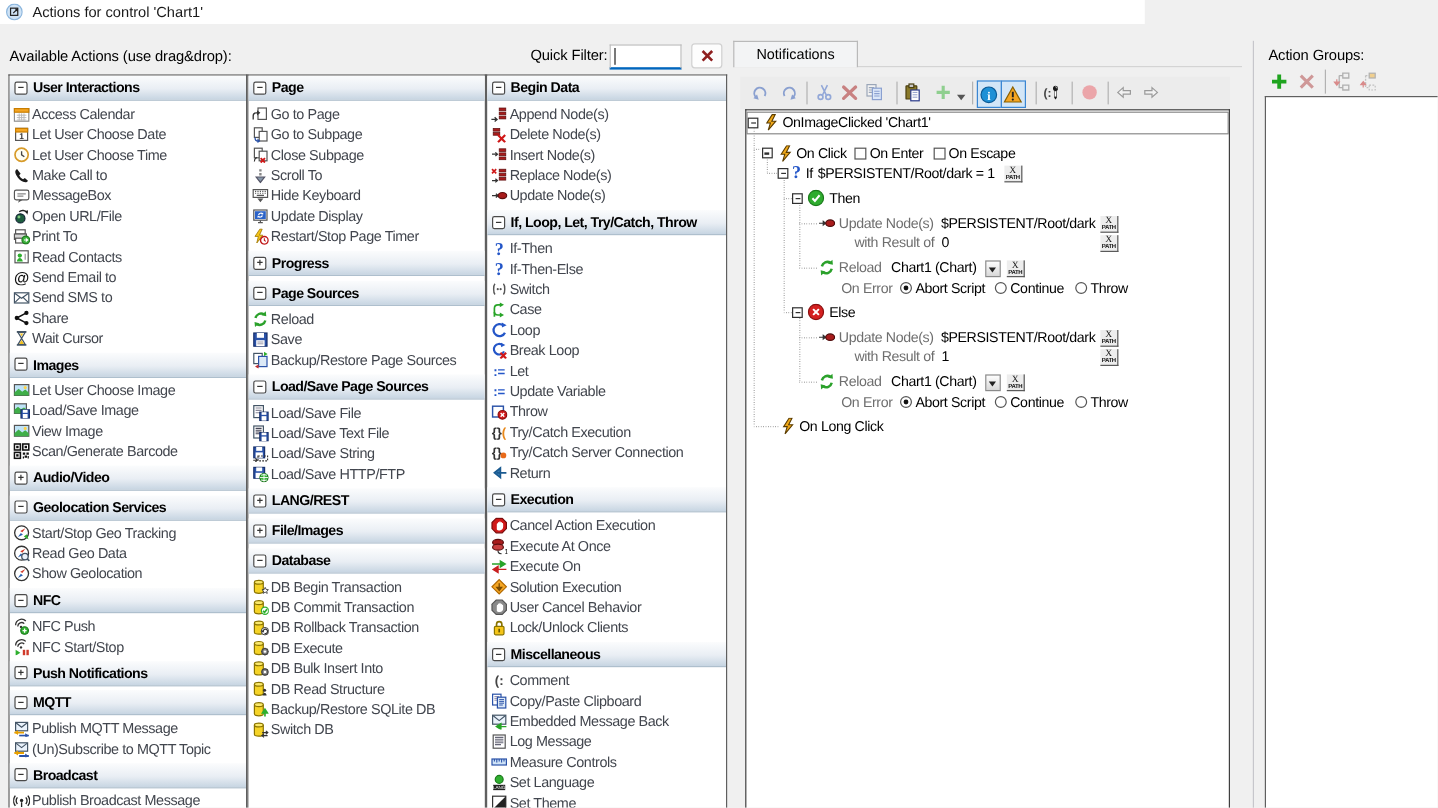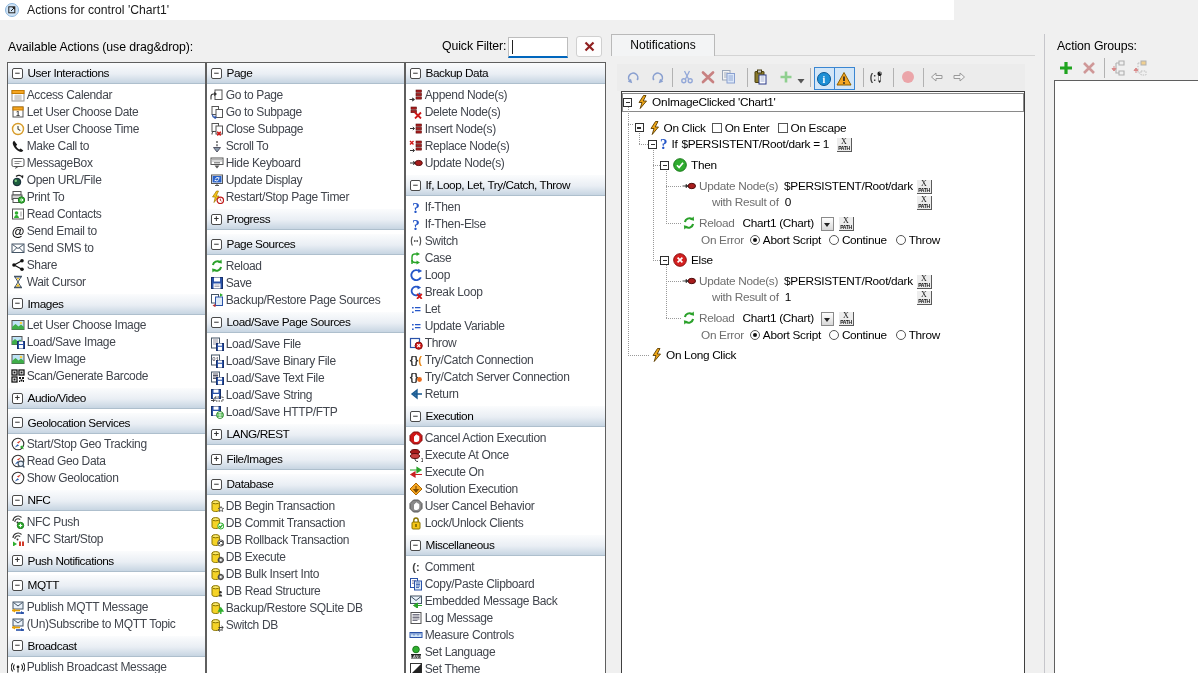--- a/index.html
+++ b/index.html
@@ -7,21 +7,21 @@
 .ttl .ttx{position:absolute;left:27px;top:3px;font-size:12.2px;color:#1a1a1a}
 .lbl{position:absolute;color:#000;font-size:12.3px;letter-spacing:-0.1px}
 .qinput{position:absolute;left:508px;top:37px;width:60px;height:21px;background:#fff;border:1px solid #bdbdbd;border-bottom:2px solid #0066bd}
 .caret{position:absolute;left:3px;top:2px;width:1px;height:14px;background:#222}
 .qclear{position:absolute;left:576px;top:36px;width:26px;height:21px;background:#fdfdfd;border:1px solid #d0d0d0;border-radius:3px;text-align:center;padding-top:3px}
 .col{position:absolute;top:62px;height:611px;background:#fff;border:1px solid #5f5f5f;border-bottom:none;overflow:hidden}
 .h{height:21px;background:linear-gradient(to bottom,#fbfcfd 0%,#e9eef4 55%,#c7d5e2 100%);display:flex;align-items:center;border-bottom:1px solid #aebfcd;margin-bottom:2px}
 .h.mt{margin-top:4px}
 .c1 .h.mt{margin-top:3.5px}
 .eb{display:inline-block;width:11px;height:11px;margin-left:4px;border:1px solid #4a4a4a;border-radius:2px;background:#fff;line-height:8px;text-align:center;font-size:9px;color:#333;font-weight:bold;flex:none}
-.ht{margin-left:4.5px;font-weight:normal;color:#000;font-size:11.8px;letter-spacing:-0.45px;white-space:nowrap}
+.ht{margin-left:4.5px;font-weight:bold;color:#000;font-size:11.8px;letter-spacing:-0.45px;white-space:nowrap}
 .i{height:17px;display:flex;align-items:center}
 .ic{width:14px;height:14px;margin-left:2.5px;flex:none}
 .ic svg{display:block}
 .it{margin-left:2.2px;color:#42464e;font-size:12px;letter-spacing:-0.35px;white-space:nowrap}
 .tab{position:absolute;left:611px;top:34px;width:104px;height:22px;background:#f3f4f5;border:1px solid #b9b9b9;border-bottom:none;color:#000;font-size:12px;text-align:center;line-height:21px}
 .tabline{position:absolute;left:611px;top:55px;width:424px;height:1px;background:#d4d4d4}
 .tbar{position:absolute;left:617px;top:64px;width:408px;height:27px;background:#ececec}
 .tbi{position:absolute;top:5px}
 .tsepA{position:absolute;top:4px;width:1px;height:19px;background:#b2b2b2}
 .tselA{position:absolute;top:3px;width:21px;height:23px;border:1px solid #3a86d2;background:#d3e6f7;text-align:center;padding-top:3px}
@@ -487,32 +487,20 @@
           <rect x="8" y="6.5" width="4" height="2.2" fill="#fff"></rect>
           <rect x="8" y="9.8" width="4" height="3.7" fill="#fff"></rect>
         </svg>
       </span>
       <span class="it">Load/Save File</span>
     </div>
 <div class="i">
       <span class="ic">
         <svg width="14" height="14" viewBox="0 0 14 14">
           <rect x="1.5" y="1" width="8" height="10" fill="#fff" stroke="#456"></rect>
-          <text x="5.5" y="7" font-size="5.5" fill="#334" text-anchor="middle" font-family="Liberation Mono">01</text>
-          <rect x="6.5" y="6.5" width="7" height="7" fill="#2a52a8" stroke="#17306b"></rect>
-          <rect x="8" y="6.5" width="4" height="2.2" fill="#fff"></rect>
-          <rect x="8" y="9.8" width="4" height="3.7" fill="#fff"></rect>
-        </svg>
-      </span>
-      <span class="it">Load/Save Binary File</span>
-    </div>
-<div class="i">
-      <span class="ic">
-        <svg width="14" height="14" viewBox="0 0 14 14">
-          <rect x="1.5" y="1" width="8" height="10" fill="#fff" stroke="#456"></rect>
           <path d="M3 3h5M3 4.5h5M3 6h5M3 7.5h4" stroke="#445" stroke-width="0.9"></path>
           <rect x="6.5" y="6.5" width="7" height="7" fill="#2a52a8" stroke="#17306b"></rect>
           <rect x="8" y="6.5" width="4" height="2.2" fill="#fff"></rect>
           <rect x="8" y="9.8" width="4" height="3.7" fill="#fff"></rect>
         </svg>
       </span>
       <span class="it">Load/Save Text File</span>
     </div>
 <div class="i">
       <span class="ic">
@@ -636,21 +624,21 @@
           <path d="M8.5 9.5h4.5M11.5 8l1.8 1.5-1.8 1.5" stroke="#333" stroke-width="0.9" fill="none"></path>
           <path d="M13 12h-4.5M10 10.5L8.2 12l1.8 1.5" stroke="#333" stroke-width="0.9" fill="none"></path>
         </svg>
       </span>
       <span class="it">Switch DB</span>
     </div>
 </div>
 <div class="col " style="left:405px;width:201px">
 <div class="h">
       <span class="eb">−</span>
-      <span class="ht">Backup Data</span>
+      <span class="ht">Begin Data</span>
     </div>
 <div class="i">
       <span class="ic">
         <svg width="14" height="14" viewBox="0 0 14 14">
           <path d="M0.5 11.5h4M3.2 9.8l2 1.7-2 1.7" stroke="#333" stroke-width="1.1" fill="none"></path>
           <rect x="7" y="2" width="5.5" height="2.3" fill="#a81c1c" stroke="#5c0f0f" stroke-width="0.6"></rect>
           <rect x="7" y="5.4" width="5.5" height="2.3" fill="#a81c1c" stroke="#5c0f0f" stroke-width="0.6"></rect>
           <rect x="7" y="8.8" width="5.5" height="2.3" fill="#a81c1c" stroke="#5c0f0f" stroke-width="0.6"></rect>
         </svg>
       </span>
@@ -784,21 +772,21 @@
       </span>
       <span class="it">Throw</span>
     </div>
 <div class="i">
       <span class="ic">
         <svg width="14" height="14" viewBox="0 0 14 14">
           <text x="5" y="11" font-size="11" font-weight="bold" fill="#333" text-anchor="middle" font-family="Liberation Sans">{}</text>
           <text x="11" y="11" font-size="11" font-weight="bold" fill="#e8881a" text-anchor="middle" font-family="Liberation Sans">(</text>
         </svg>
       </span>
-      <span class="it">Try/Catch Connection</span>
+      <span class="it">Try/Catch Execution</span>
     </div>
 <div class="i">
       <span class="ic">
         <svg width="14" height="14" viewBox="0 0 14 14">
           <text x="5" y="11" font-size="11" font-weight="bold" fill="#333" text-anchor="middle" font-family="Liberation Sans">{}</text>
           <circle cx="10.5" cy="9.5" r="2.4" fill="#e86a1a"></circle>
         </svg>
       </span>
       <span class="it">Try/Catch Server Connection</span>
     </div>

